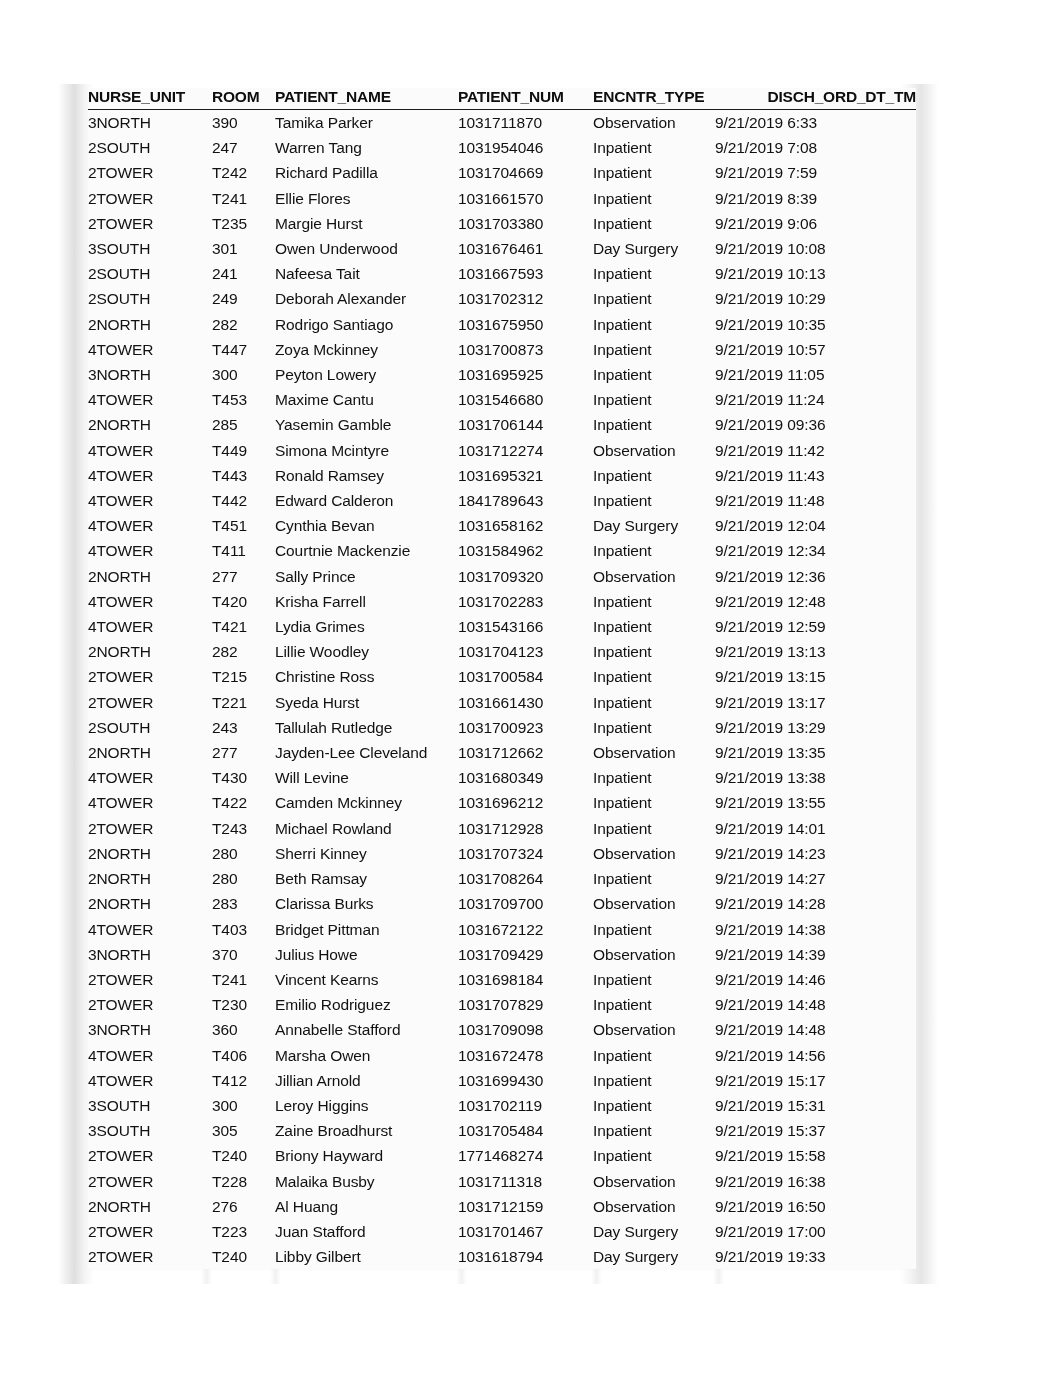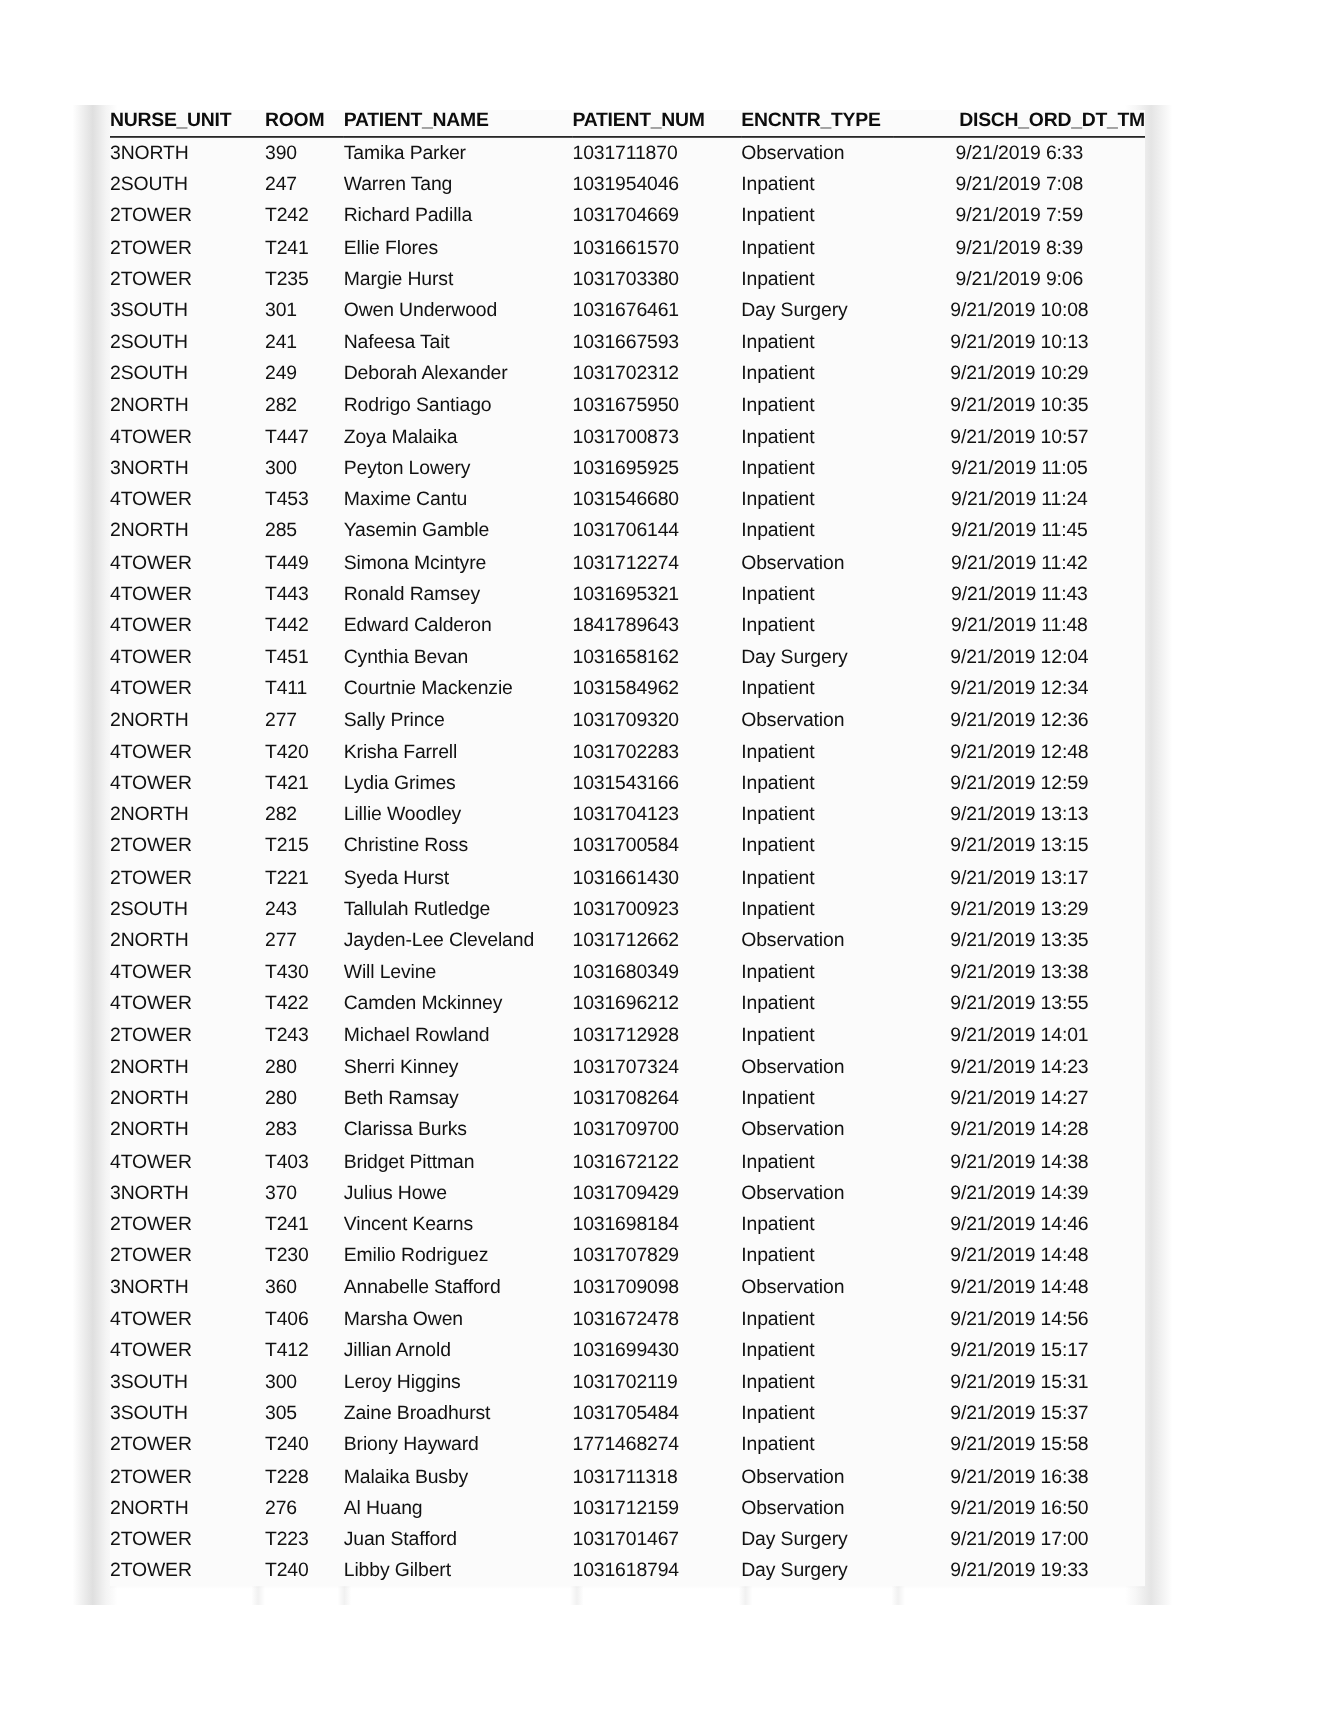--- a/index.html
+++ b/index.html
@@ -79,21 +79,21 @@
   tbody td {
     font-size: 15.5px;
     color: #111111;
     height: 25.2px;
     line-height: 25.2px;
     padding: 0;
     white-space: nowrap;
     overflow: hidden;
     letter-spacing: -0.1px;
   }
-  tbody td.r { text-align: center; }
+  tbody td.r { text-align: left; }
 
   
   .colbands {
     position: absolute;
     left: 88px;
     top: 88px;
     width: 828px;
     height: 1196px;
     pointer-events: none;
   }
@@ -227,21 +227,21 @@
             <td>2NORTH</td>
             <td>282</td>
             <td>Rodrigo Santiago</td>
             <td>1031675950</td>
             <td>Inpatient</td>
             <td class="r">9/21/2019 10:35</td>
           </tr>
           <tr>
             <td>4TOWER</td>
             <td>T447</td>
-            <td>Zoya Malaika</td>
+            <td>Zoya Mckinney</td>
             <td>1031700873</td>
             <td>Inpatient</td>
             <td class="r">9/21/2019 10:57</td>
           </tr>
           <tr>
             <td>3NORTH</td>
             <td>300</td>
             <td>Peyton Lowery</td>
             <td>1031695925</td>
             <td>Inpatient</td>
@@ -254,21 +254,21 @@
             <td>1031546680</td>
             <td>Inpatient</td>
             <td class="r">9/21/2019 11:24</td>
           </tr>
           <tr>
             <td>2NORTH</td>
             <td>285</td>
             <td>Yasemin Gamble</td>
             <td>1031706144</td>
             <td>Inpatient</td>
-            <td class="r">9/21/2019 11:45</td>
+            <td class="r">9/21/2019 09:36</td>
           </tr>
           <tr>
             <td>4TOWER</td>
             <td>T449</td>
             <td>Simona Mcintyre</td>
             <td>1031712274</td>
             <td>Observation</td>
             <td class="r">9/21/2019 11:42</td>
           </tr>
           <tr>

